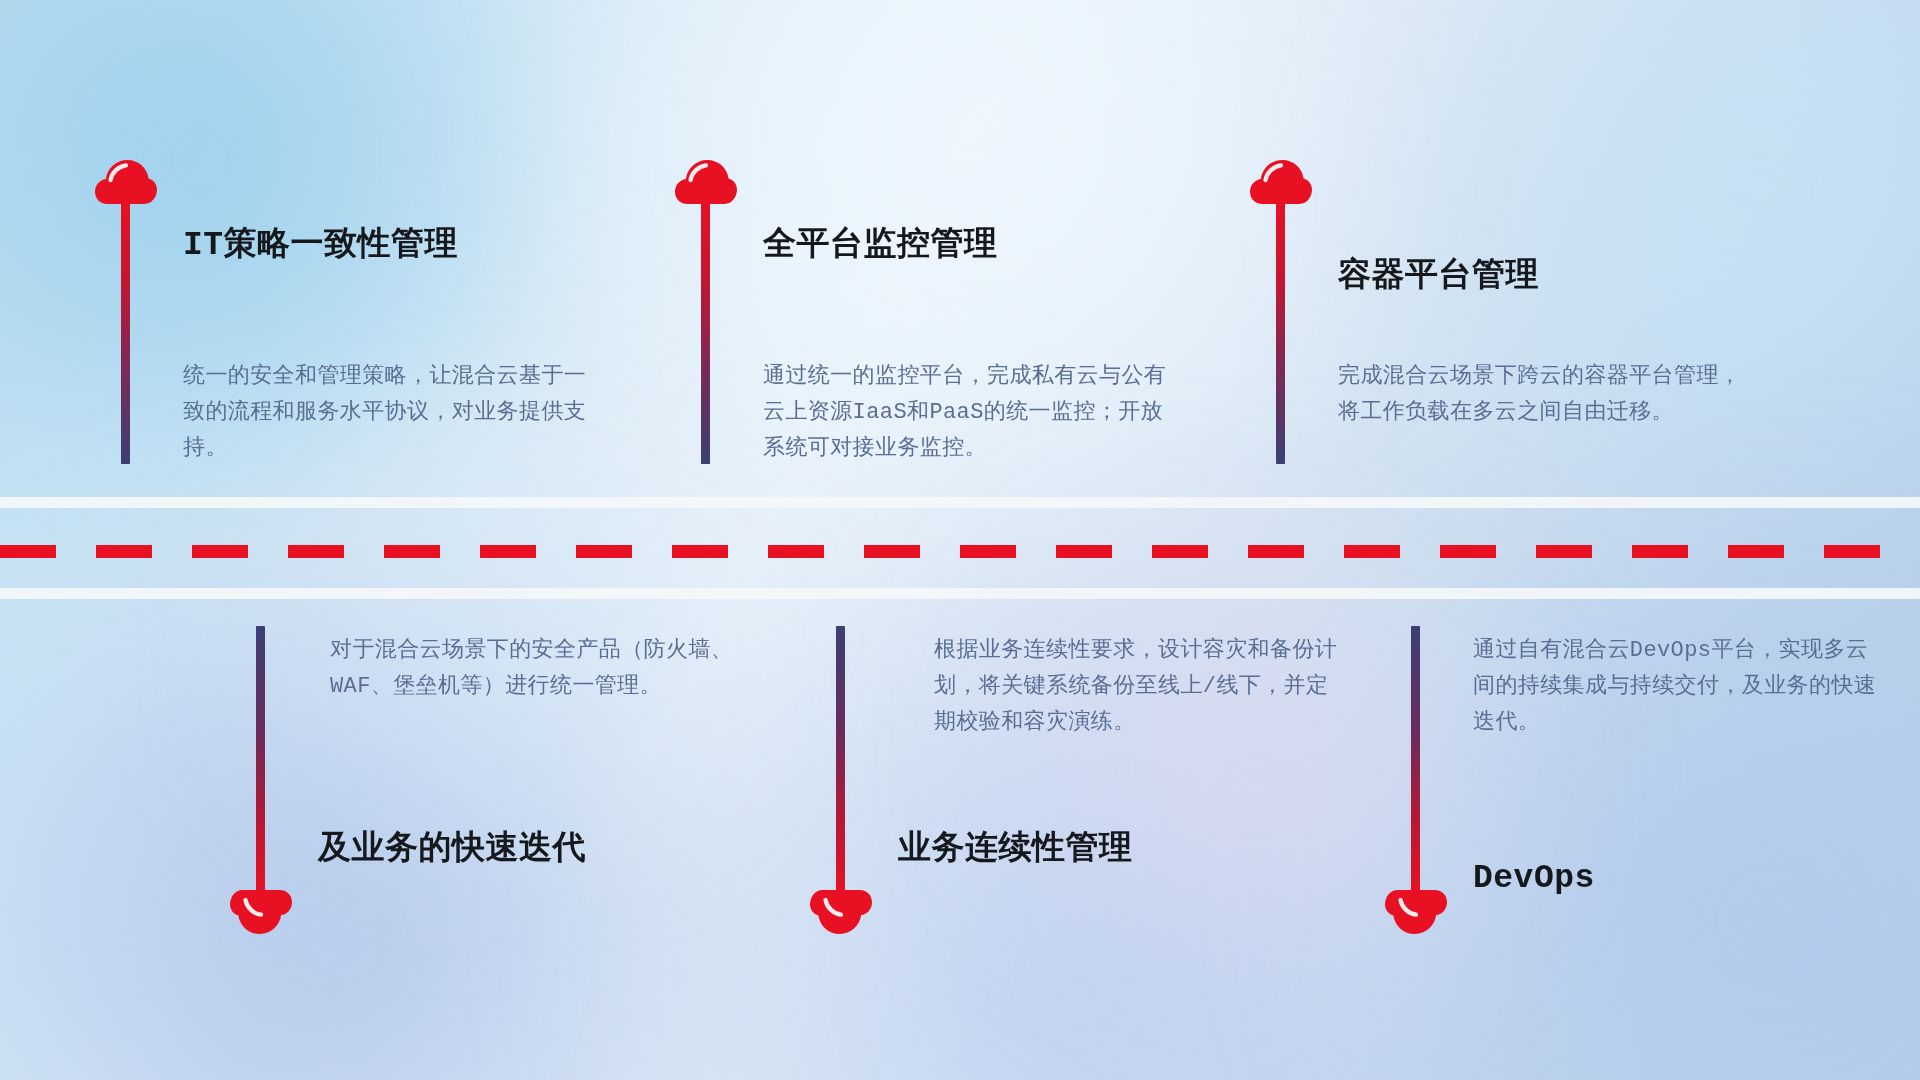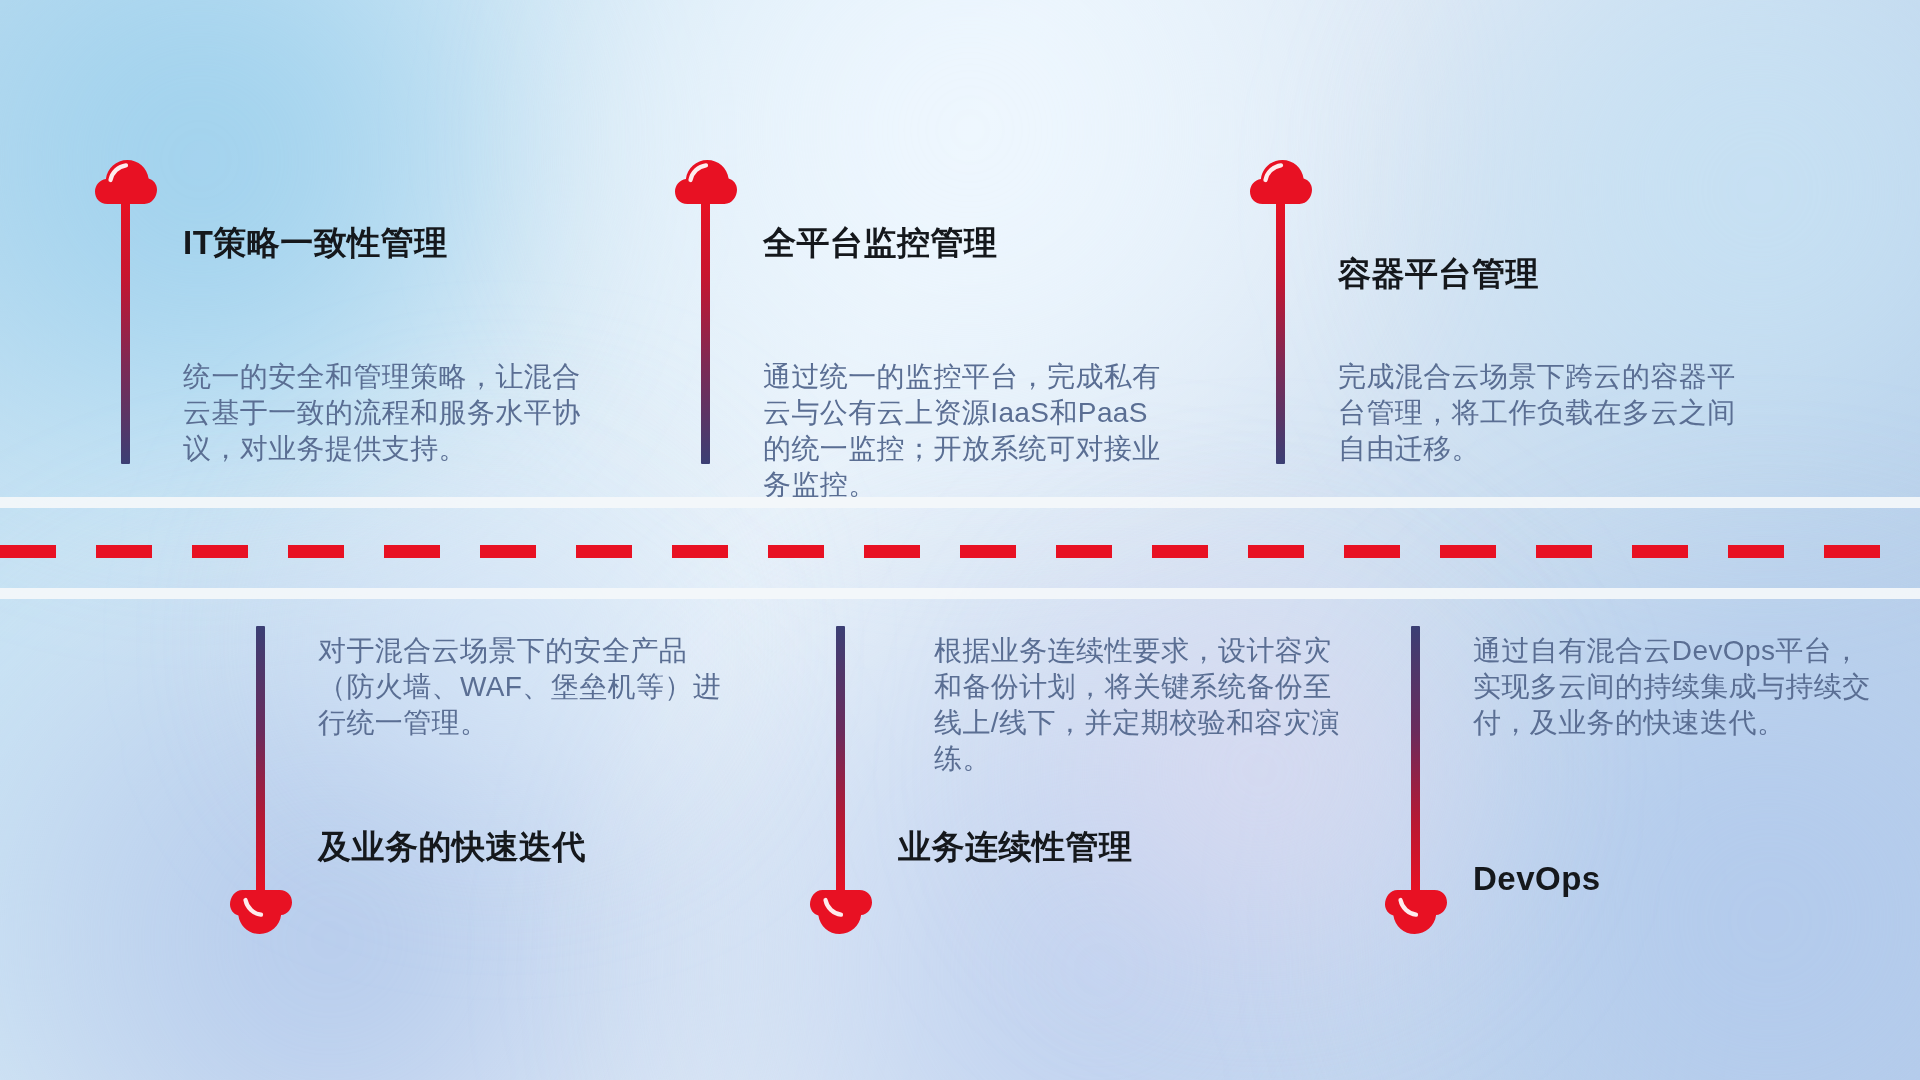--- a/index.html
+++ b/index.html
@@ -12,20 +12,21 @@
   body {
     font-family: "Liberation Sans", "DejaVu Sans", sans-serif;
     background: #cfe3f2;
   }
 
   #stage {
     position: relative;
     width: 1920px;
     height: 1080px;
     overflow: hidden;
+    font-family: Liberation Mono, monospace;
   }
 
   
   .bg-base {
     position: absolute;
     inset: 0;
     background:
       linear-gradient(118deg,
         #bcdcf0 0%,
         #cbe5f5 14%,
@@ -113,21 +114,21 @@
     position: absolute;
     font-size: 33px;
     font-weight: 700;
     color: #15181c;
     letter-spacing: 0.5px;
     white-space: nowrap;
   }
 
   .body {
     position: absolute;
-    font-size: 28px;
+    font-size: 22px;
     line-height: 36px;
     color: #5a6e93;
     letter-spacing: 0.4px;
     width: 380px;
   }
 </style>
 </head>
 <body>
 
 <div id="stage">
@@ -177,21 +178,21 @@
     <div class="title" style="left:1338px; top:221px;margin-top:31px;">容器平台管理</div>
     <div class="body" style="left:1338px; top:359px; width:412px;">完成混合云场景下跨云的容器平台管理，将工作负载在多云之间自由迁移。</div>
   </div>
 
   <div class="road-line road-top"></div>
   <div class="road-dash"></div>
   <div class="road-line road-bottom"></div>
 
   <div class="col">
     <div class="stem stem-bottom" style="left:256px; top:626px; height:266px;"></div>
-    <div class="body" style="left:318px; top:633px; width:412px;">对于混合云场景下的安全产品（防火墙、WAF、堡垒机等）进行统一管理。</div>
+    <div class="body" style="left:330px; top:633px; width:412px;">对于混合云场景下的安全产品（防火墙、WAF、堡垒机等）进行统一管理。</div>
     <div class="title" style="left:318px; top:825px;">及业务的快速迭代</div>
     <div class="cloud" style="left:230px; top:890px;">
       <svg viewBox="0 0 62 44" xmlns="http://www.w3.org/2000/svg">
         <g transform="translate(62,44) rotate(180)">
           <path d="M12.5 44 C4.5 44 0 38.4 0 31.6 C0 25.2 4.6 19.8 10.9 18.9 C12.2 8.2 21.3 0 32.3 0 C43.3 0 52.2 8.1 53.6 18.6 C58.6 19.9 62 24.4 62 29.8 C62 36.4 57.2 44 49.4 44 Z" fill="#e81123"></path>
         </g>
         <path d="M15.5 24.0 C17.0 31.8 23.4 37.7 31.0 38.7" stroke="#ffffff" stroke-width="4.2" stroke-linecap="round" fill="none" opacity="0.92" transform="translate(0,-14)"></path>
       </svg>
     </div>
   </div>

